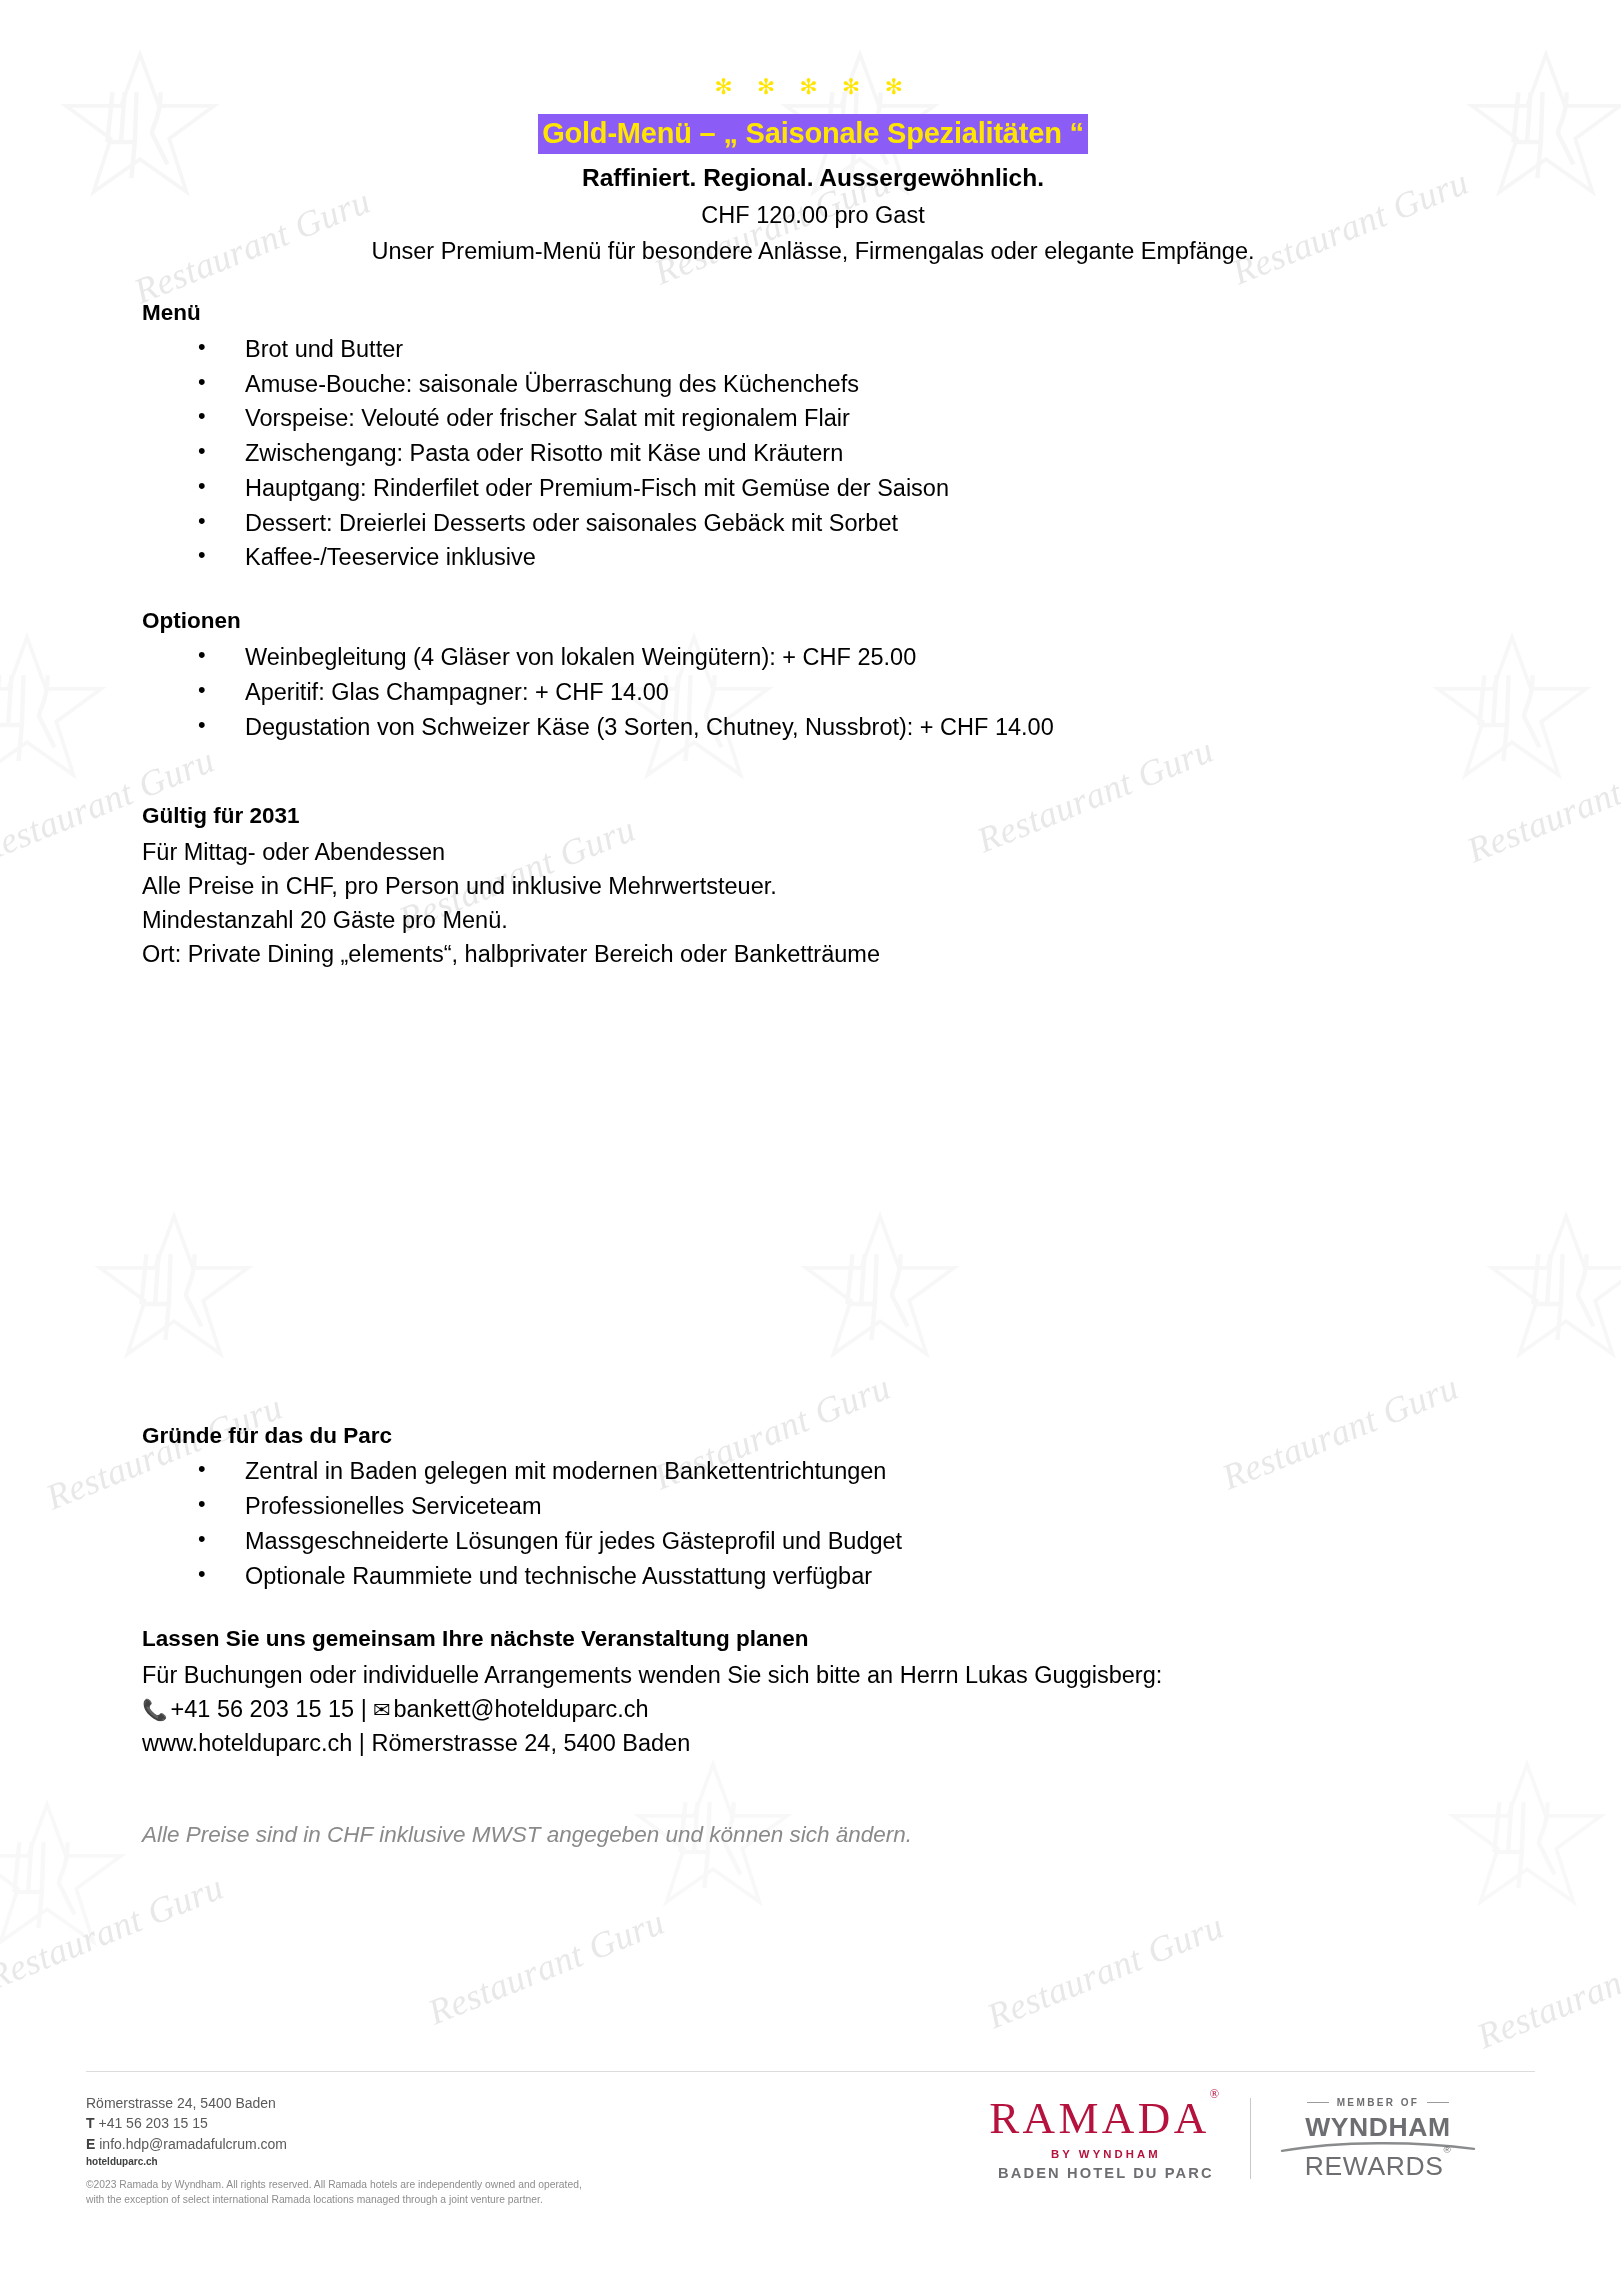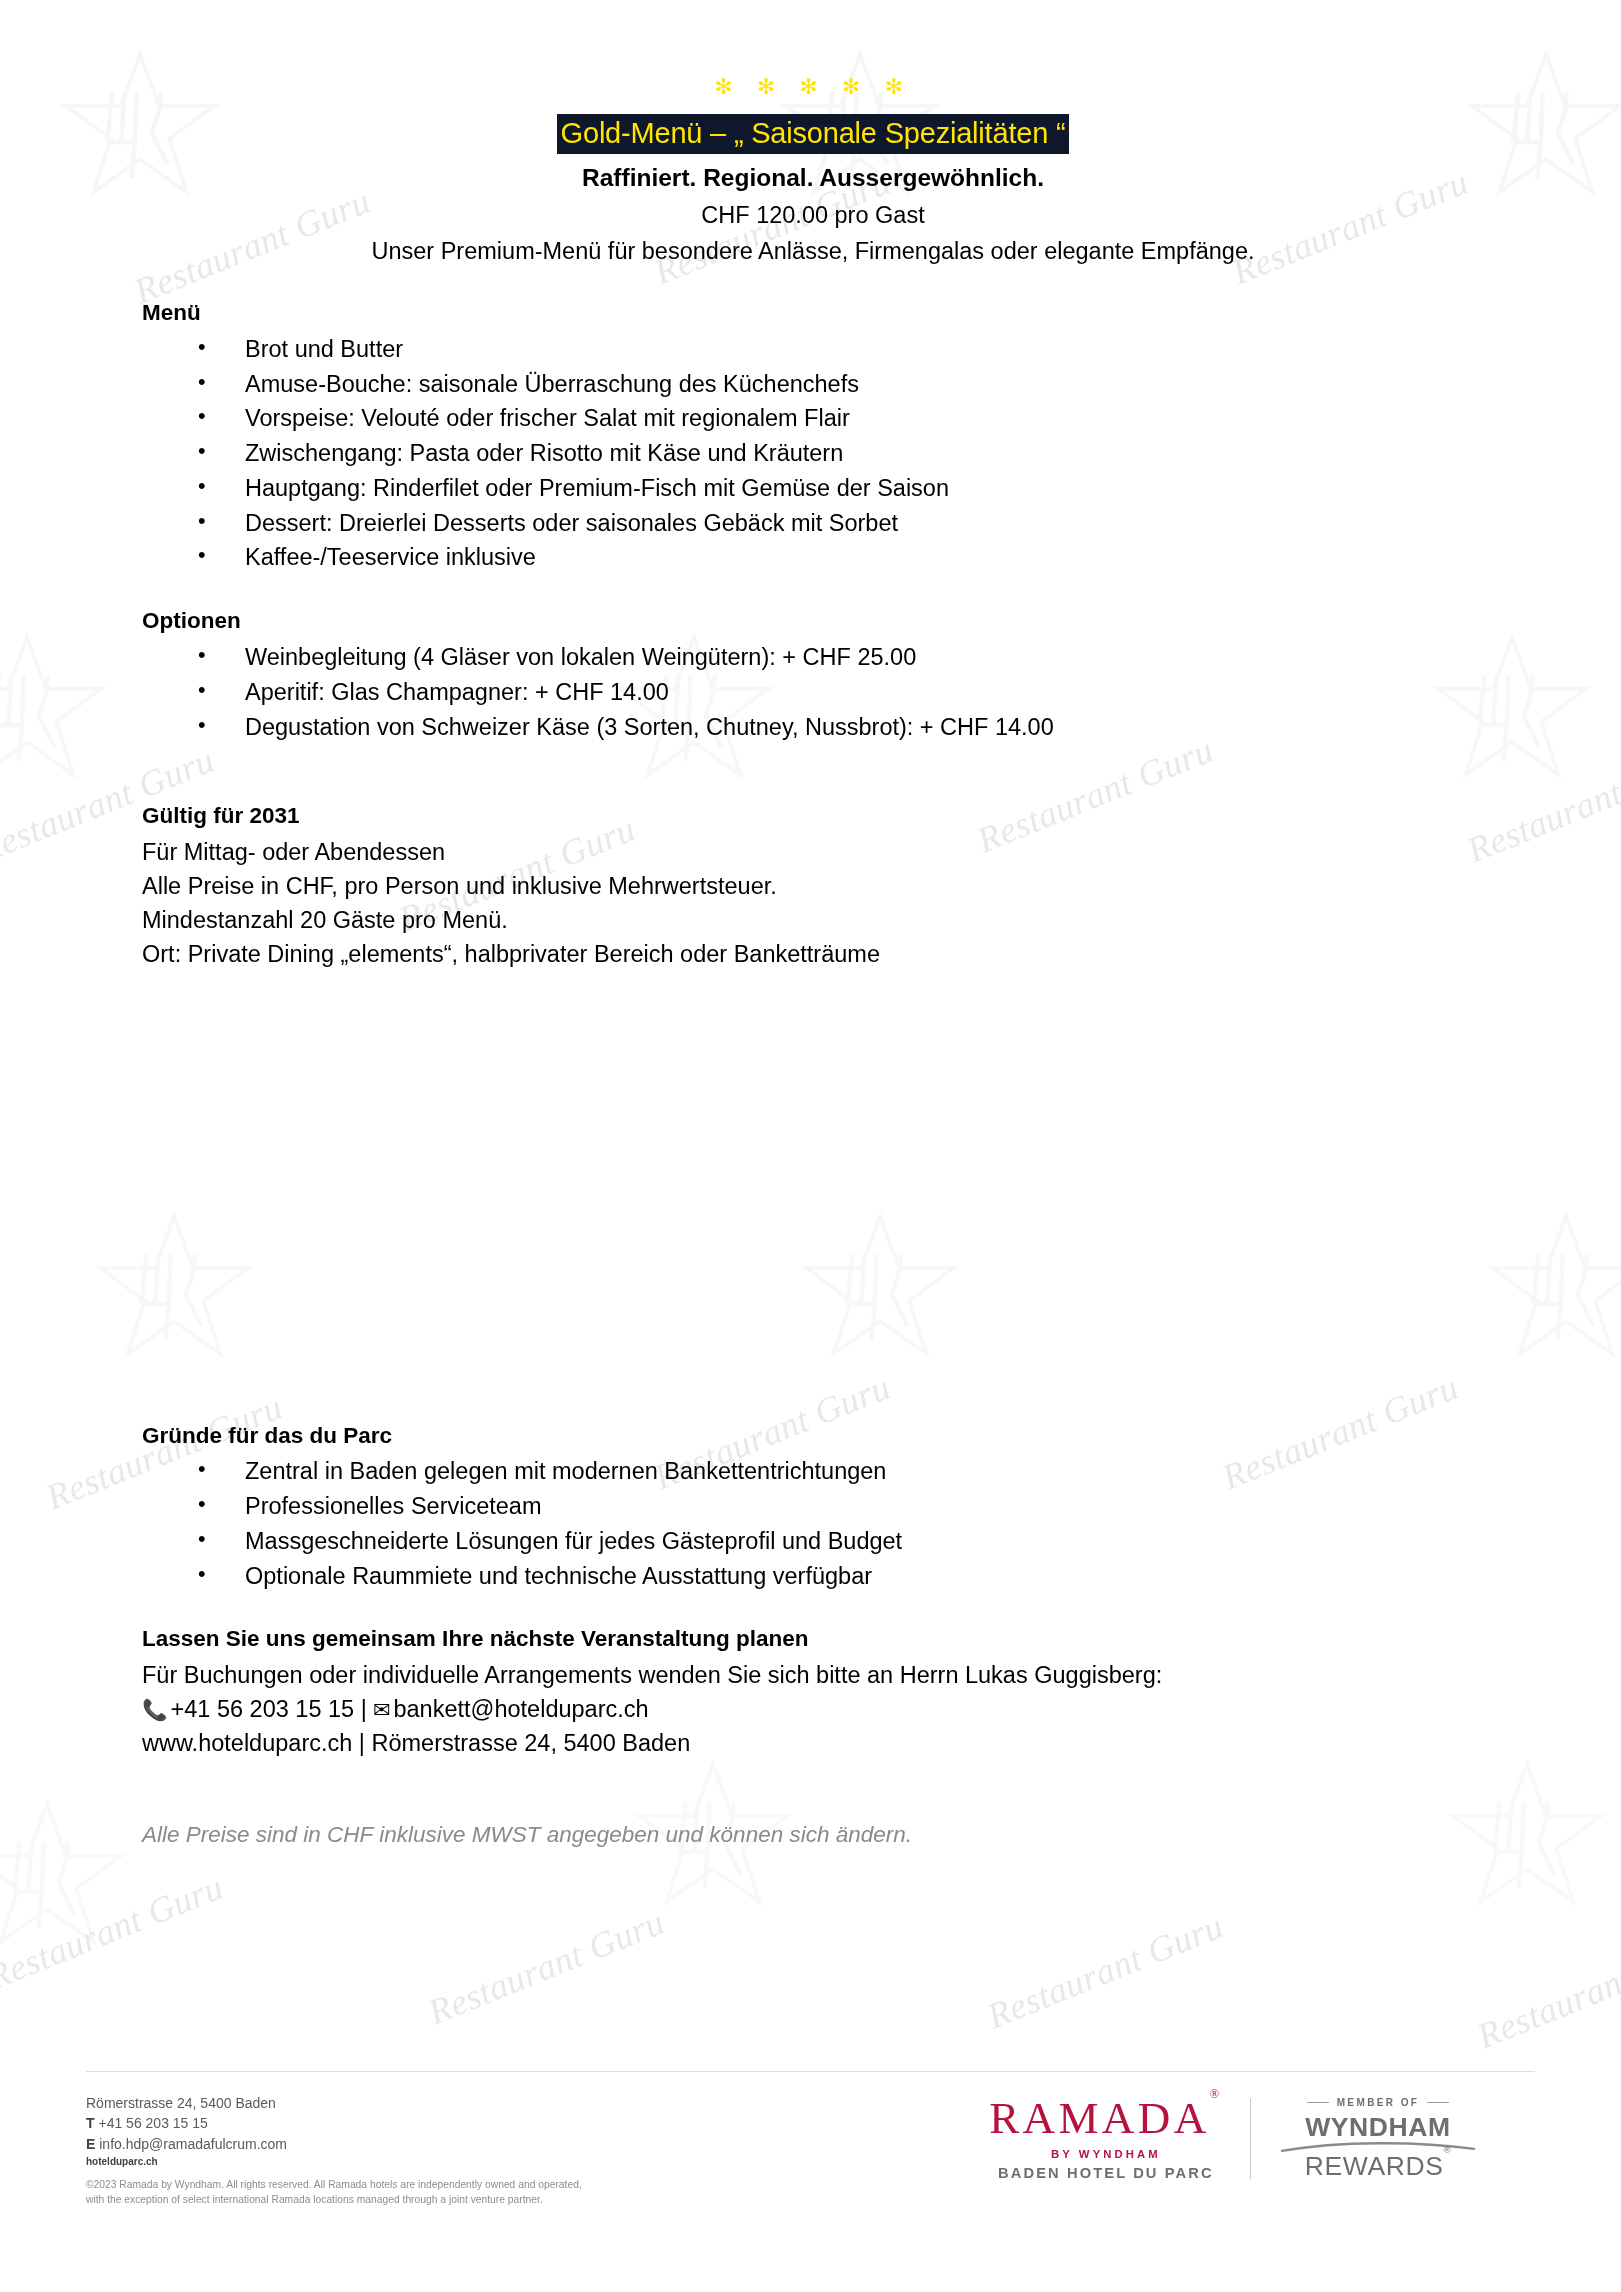--- a/index.html
+++ b/index.html
@@ -58,23 +58,23 @@
     font-family: "DejaVu Sans", sans-serif;
   }
 
   .title-wrap {
     text-align: center;
     margin-top: 16.7px;
     line-height: 1.25;
   }
   .doc-title {
     display: inline-block;
-    background: #0f172a;
+    background: #8b5cf6;
     color: #ffe500;
-    font-weight: normal;
+    font-weight: bold;
     font-size: 29px;
     padding: 1px 3.9px 2.9px 3.9px;
     letter-spacing: -0.2px;
   }
 
   .subtitle-bold {
     text-align: center;
     font-weight: bold;
     font-size: 24.5px;
     margin-top: 7.8px;

